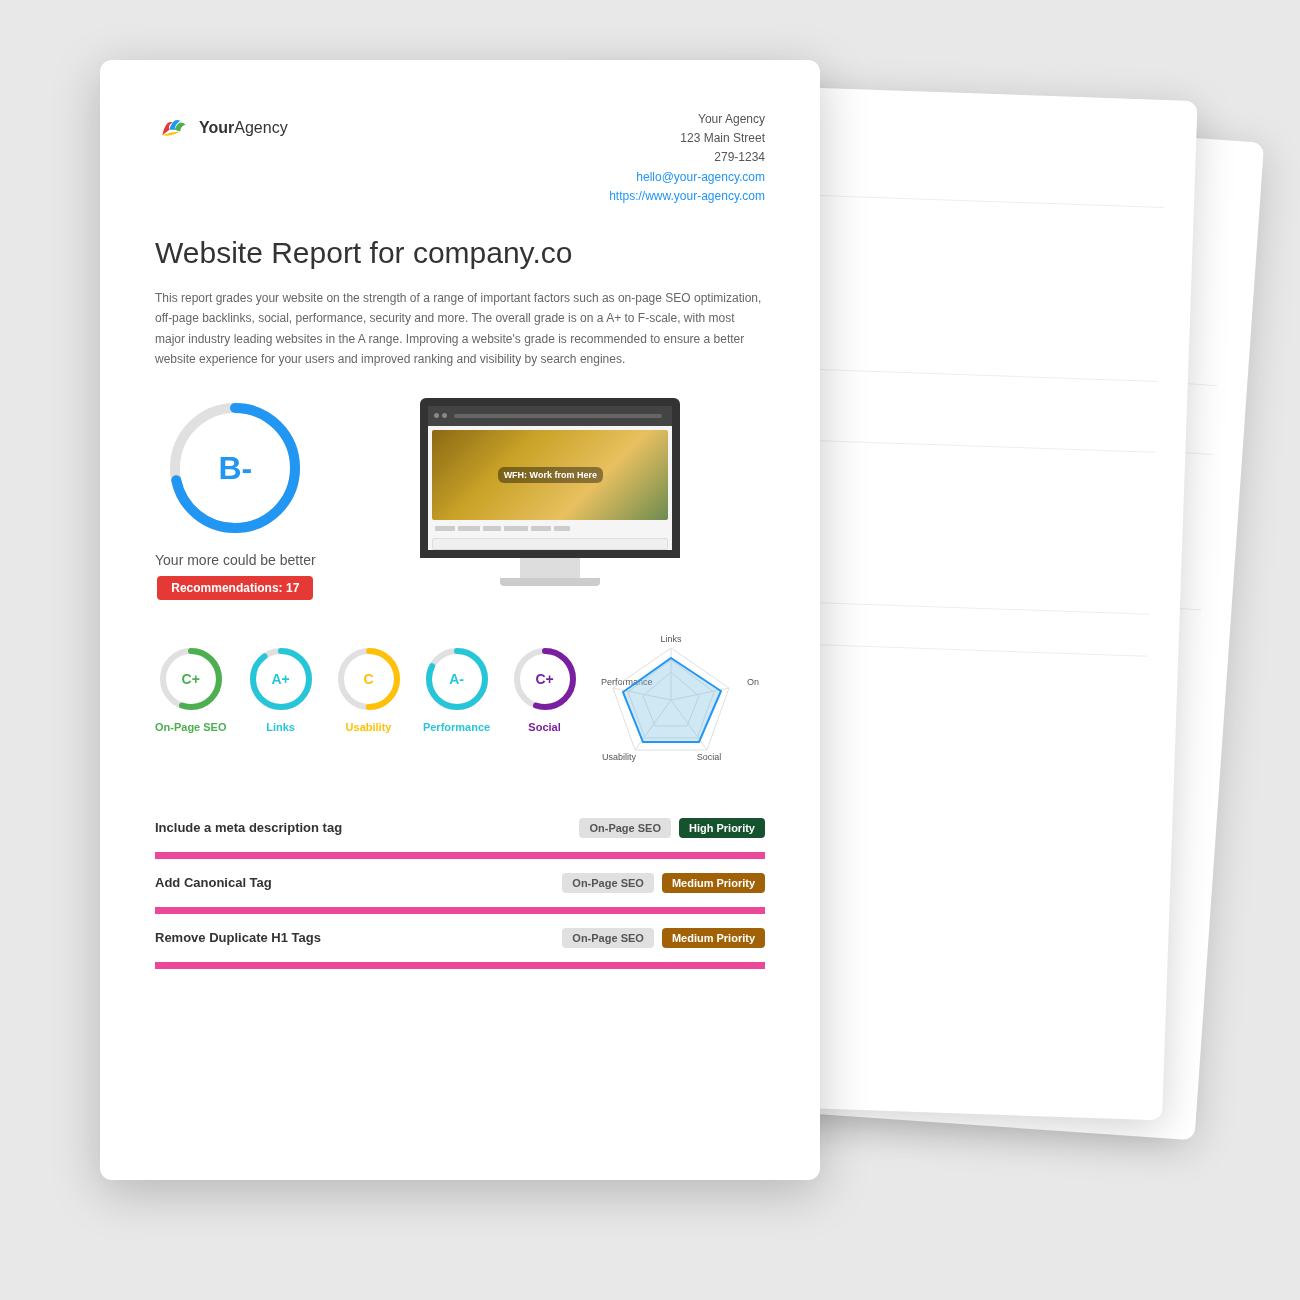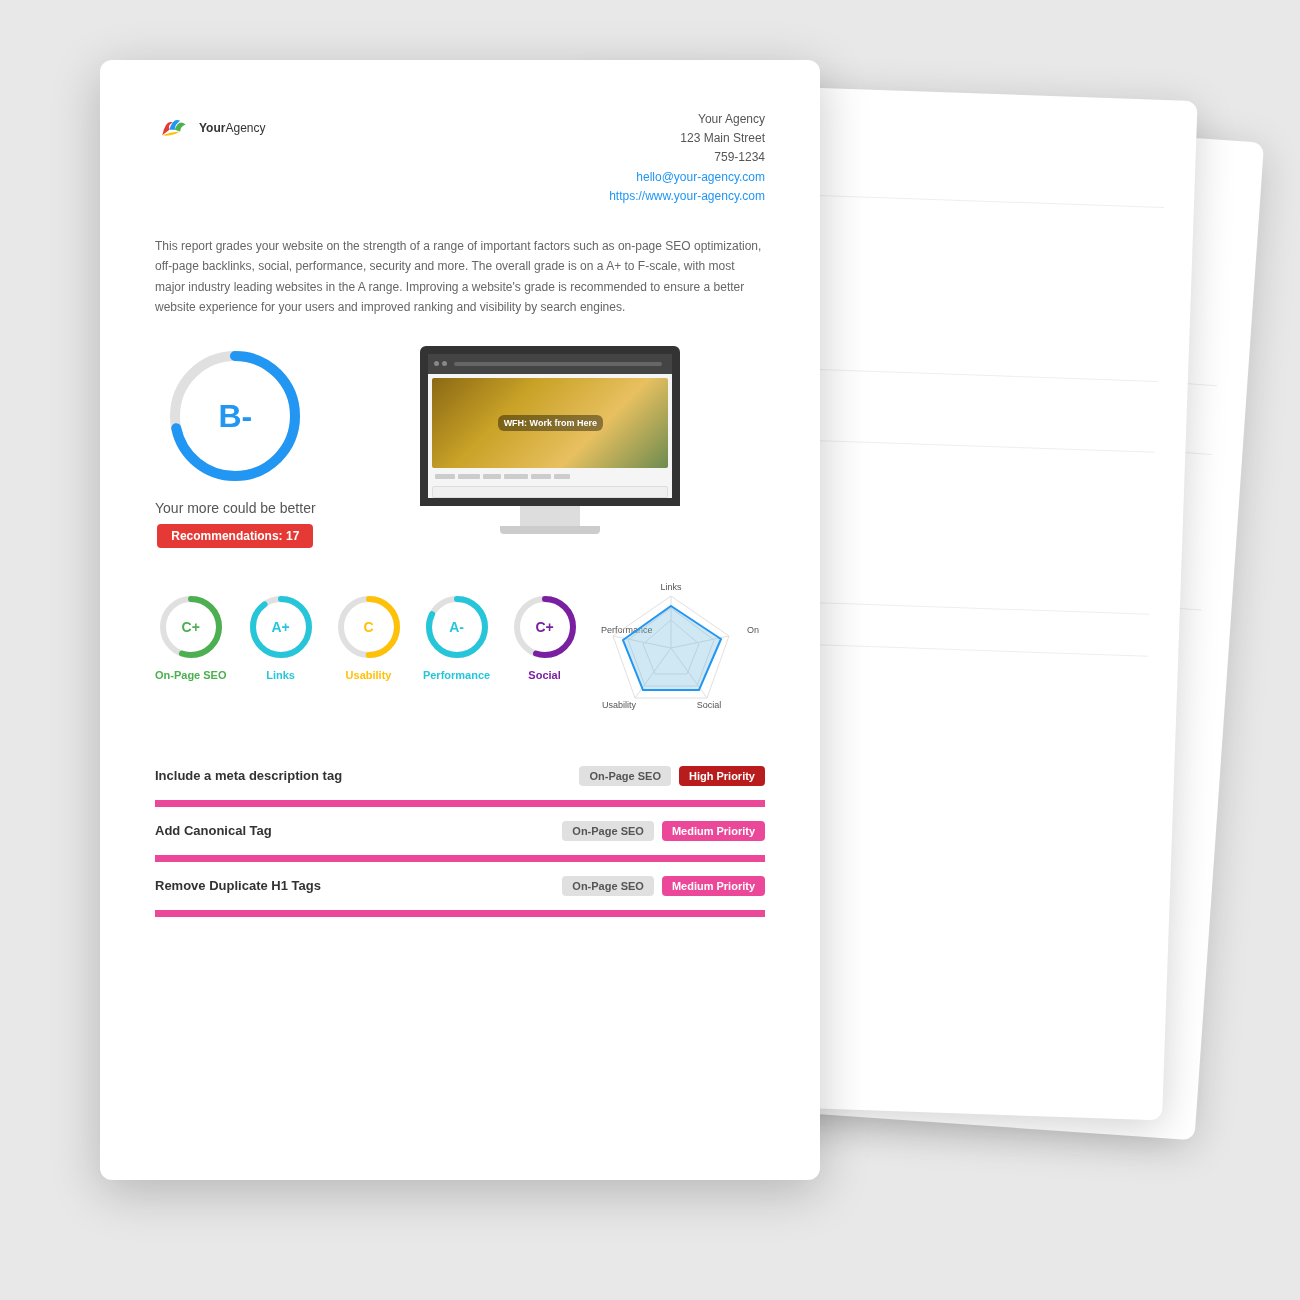--- a/index.html
+++ b/index.html
@@ -78,21 +78,21 @@
       align-items: center;
       gap: 8px;
     }
 
     .logo-icon {
       width: 36px;
       height: 36px;
     }
 
     .logo-text {
-      font-size: 12px;
+      font-size: 16px;
       color: #333;
     }
 
     .logo-text strong {
       font-weight: 800;
     }
 
     .agency-info {
       text-align: right;
       font-size: 12px;
@@ -312,26 +312,26 @@
       font-size: 11px;
       font-weight: 600;
     }
 
     .tag-seo {
       background: #e0e0e0;
       color: #555;
     }
 
     .tag-high {
-      background: #b91c1c;
+      background: #14532d;
       color: white;
     }
 
     .tag-medium {
-      background: #ec4899;
+      background: #a16207;
       color: white;
     }
 
     
     .middle-content {
       font-size: 11px;
       color: #666;
     }
 
     .check-item {
@@ -622,26 +622,27 @@
           <path d="M22 22 Q26 10 34 16 Q28 18 28 24 Z" fill="#4CAF50"></path>
           <path d="M8 28 Q18 24 28 24 Q18 30 8 28 Z" fill="#FFC107"></path>
         </svg>
         <div class="logo-text">
           <strong>Your</strong>Agency
         </div>
       </div>
       <div class="agency-info">
         <div>Your Agency</div>
         <div>123 Main Street</div>
-        <div>759-1234</div>
+        <div>279-1234</div>
         <div><a>hello@your-agency.com</a></div>
         <div><a>https://www.your-agency.com</a></div>
       </div>
     </div>
 
+    <h1 class="report-title">Website Report for company.co</h1>
 
     <p class="report-desc">This report grades your website on the strength of a range of important factors such as on-page SEO optimization, off-page backlinks, social, performance, security and more. The overall grade is on a A+ to F-scale, with most major industry leading websites in the A range. Improving a website's grade is recommended to ensure a better website experience for your users and improved ranking and visibility by search engines.</p>
 
 
     <div class="audit-area">
 
       <div class="grade-section">
         <div class="grade-circle">
           <svg viewBox="0 0 140 140">
             <circle cx="70" cy="70" r="60" fill="none" stroke="#e0e0e0" stroke-width="10"></circle>

